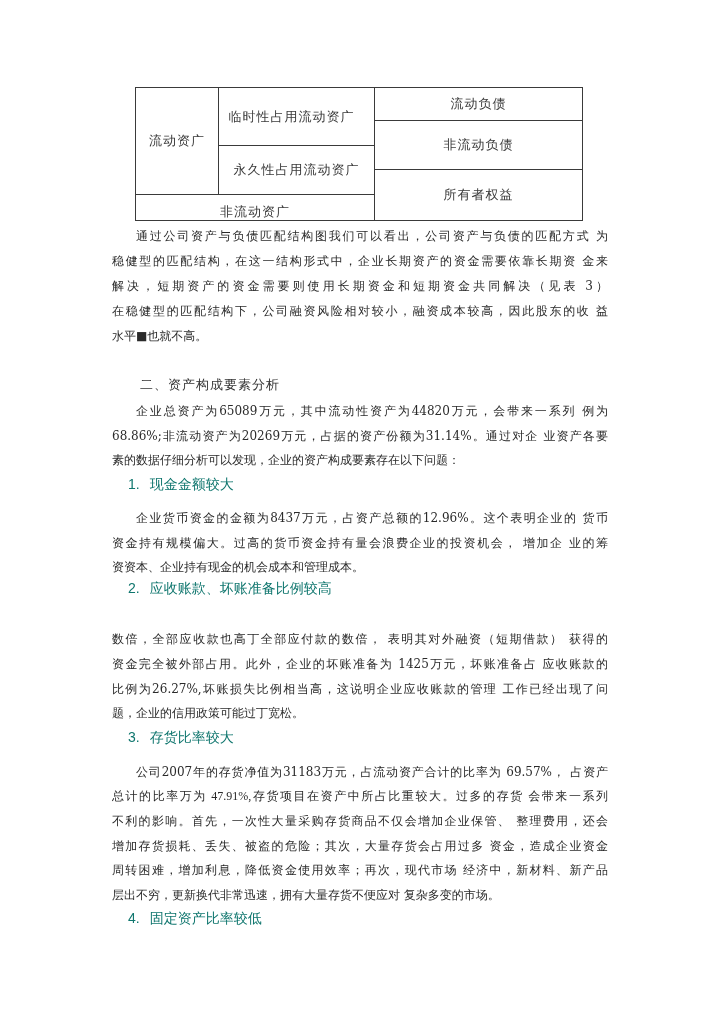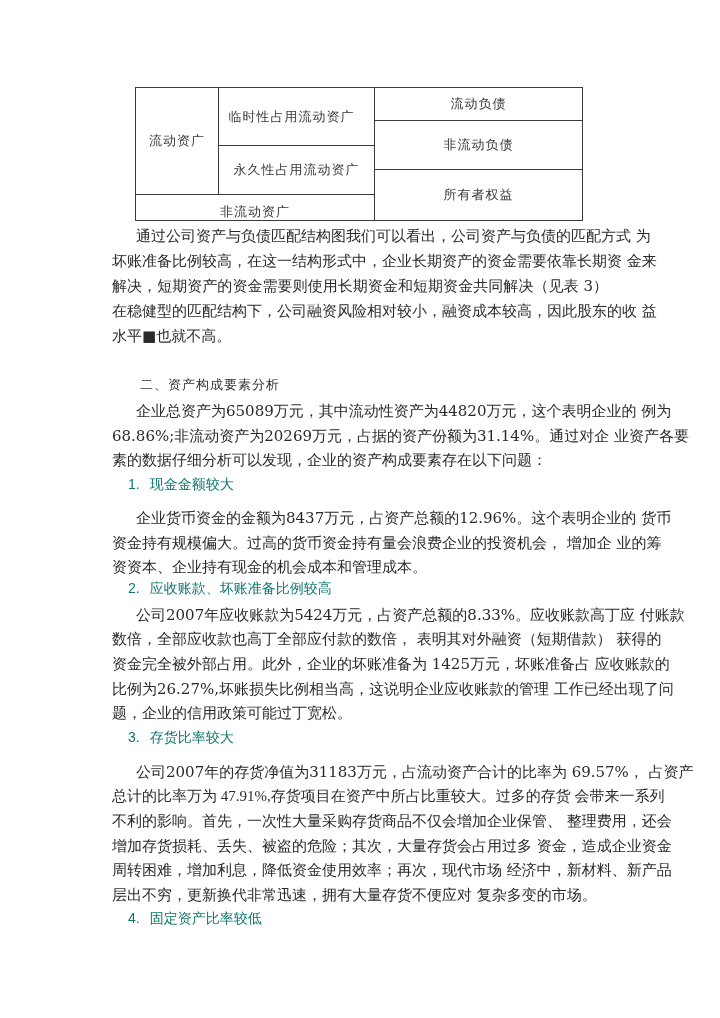--- a/index.html
+++ b/index.html
@@ -17,21 +17,21 @@
     }
     .struct .line { position: absolute; background: #3a3a3a; }
     .struct .cell {
       position: absolute; display: flex; align-items: center; justify-content: center;
       font-size: 13px; color: #3a3a3a; letter-spacing: 1px;
     }
 
     
     .ln {
       position: absolute; left: 112px; width: 496px;
-      font-size: 15px; line-height: 23px; white-space: nowrap;
+      font-size: 12px; line-height: 23px; white-space: nowrap;
       text-align: justify; text-align-last: justify;
     }
     .ln.last { text-align-last: left; }
     .ln.indent { left: 136px; width: 472px; }
     .heading { position: absolute; left: 140px; font-size: 13px; letter-spacing: 1px; color: #333; }
     .item { position: absolute; left: 128px; font-size: 14px; color: #0f766e; }
     .item .num { font-family: "Liberation Sans", sans-serif; margin-right: 10px; }
   </style>
 </head>
 <body>
@@ -52,44 +52,43 @@
     <div class="cell" style="left:0;top:0;width:82px;height:106px;">流动资广</div>
     <div class="cell" style="left:78px;top:0;width:155px;height:57px;">临时性占用流动资广</div>
     <div class="cell" style="left:83px;top:58px;width:155px;height:48px;">永久性占用流动资广</div>
     <div class="cell" style="left:0;top:107px;width:238px;height:25px;padding-top:8px;box-sizing:border-box;">非流动资广</div>
     <div class="cell" style="left:239px;top:0;width:207px;height:32px;">流动负债</div>
     <div class="cell" style="left:239px;top:33px;width:207px;height:48px;">非流动负债</div>
     <div class="cell" style="left:239px;top:82px;width:207px;height:50px;">所有者权益</div>
   </div>
 
   <div class="ln indent" style="top:225px;">通过公司资产与负债匹配结构图我们可以看出，公司资产与负债的匹配方式 为</div>
-  <div class="ln" style="top:250px;">坏账准备比例较高，在这一结构形式中，企业长期资产的资金需要依靠长期资 金来</div>
+  <div class="ln" style="top:250px;">稳健型的匹配结构，在这一结构形式中，企业长期资产的资金需要依靠长期资 金来</div>
   <div class="ln" style="top:275px;">解决，短期资产的资金需要则使用长期资金和短期资金共同解决（见表            3）</div>
   <div class="ln" style="top:300px;">在稳健型的匹配结构下，公司融资风险相对较小，融资成本较高，因此股东的收 益</div>
   <div class="ln last" style="top:325px;">水平■也就不高。</div>
 
   <div class="heading" style="top:376px;">二、资产构成要素分析</div>
 
-  <div class="ln indent" style="top:400px;">企业总资产为65089万元，其中流动性资产为44820万元，这个表明企业的 例为</div>
+  <div class="ln indent" style="top:400px;">企业总资产为65089万元，其中流动性资产为44820万元，会带来一系列 例为</div>
   <div class="ln" style="top:425px;">68.86%;非流动资产为20269万元，占据的资产份额为31.14%。通过对企 业资产各要</div>
   <div class="ln last" style="top:449px;">素的数据仔细分析可以发现，企业的资产构成要素存在以下问题：</div>
 
   <div class="item" style="top:476px;">
     <span class="num">1.</span><span>现金金额较大</span>
   </div>
 
   <div class="ln indent" style="top:507px;">企业货币资金的金额为8437万元，占资产总额的12.96%。这个表明企业的 货币</div>
   <div class="ln" style="top:532px;">资金持有规模偏大。过高的货币资金持有量会浪费企业的投资机会，  增加企 业的筹</div>
   <div class="ln last" style="top:556px;">资资本、企业持有现金的机会成本和管理成本。</div>
 
   <div class="item" style="top:580px;">
     <span class="num">2.</span><span>应收账款、坏账准备比例较高</span>
   </div>
 
-  <div class="ln indent" style="top:604px;">公司2007年应收账款为5424万元，占资产总额的8.33%。应收账款高丁应 付账款</div>
   <div class="ln" style="top:628px;">数倍，全部应收款也高丁全部应付款的数倍，  表明其对外融资（短期借款）  获得的</div>
   <div class="ln" style="top:653px;">资金完全被外部占用。此外，企业的坏账准备为 1425万元，坏账准备占 应收账款的</div>
   <div class="ln" style="top:678px;">比例为26.27%,坏账损失比例相当高，这说明企业应收账款的管理 工作已经出现了问</div>
   <div class="ln last" style="top:702px;">题，企业的信用政策可能过丁宽松。</div>
 
   <div class="item" style="top:729px;">
     <span class="num">3.</span><span>存货比率较大</span>
   </div>
 
   <div class="ln indent" style="top:761px;">公司2007年的存货净值为31183万元，占流动资产合计的比率为 69.57%， 占资产</div>

